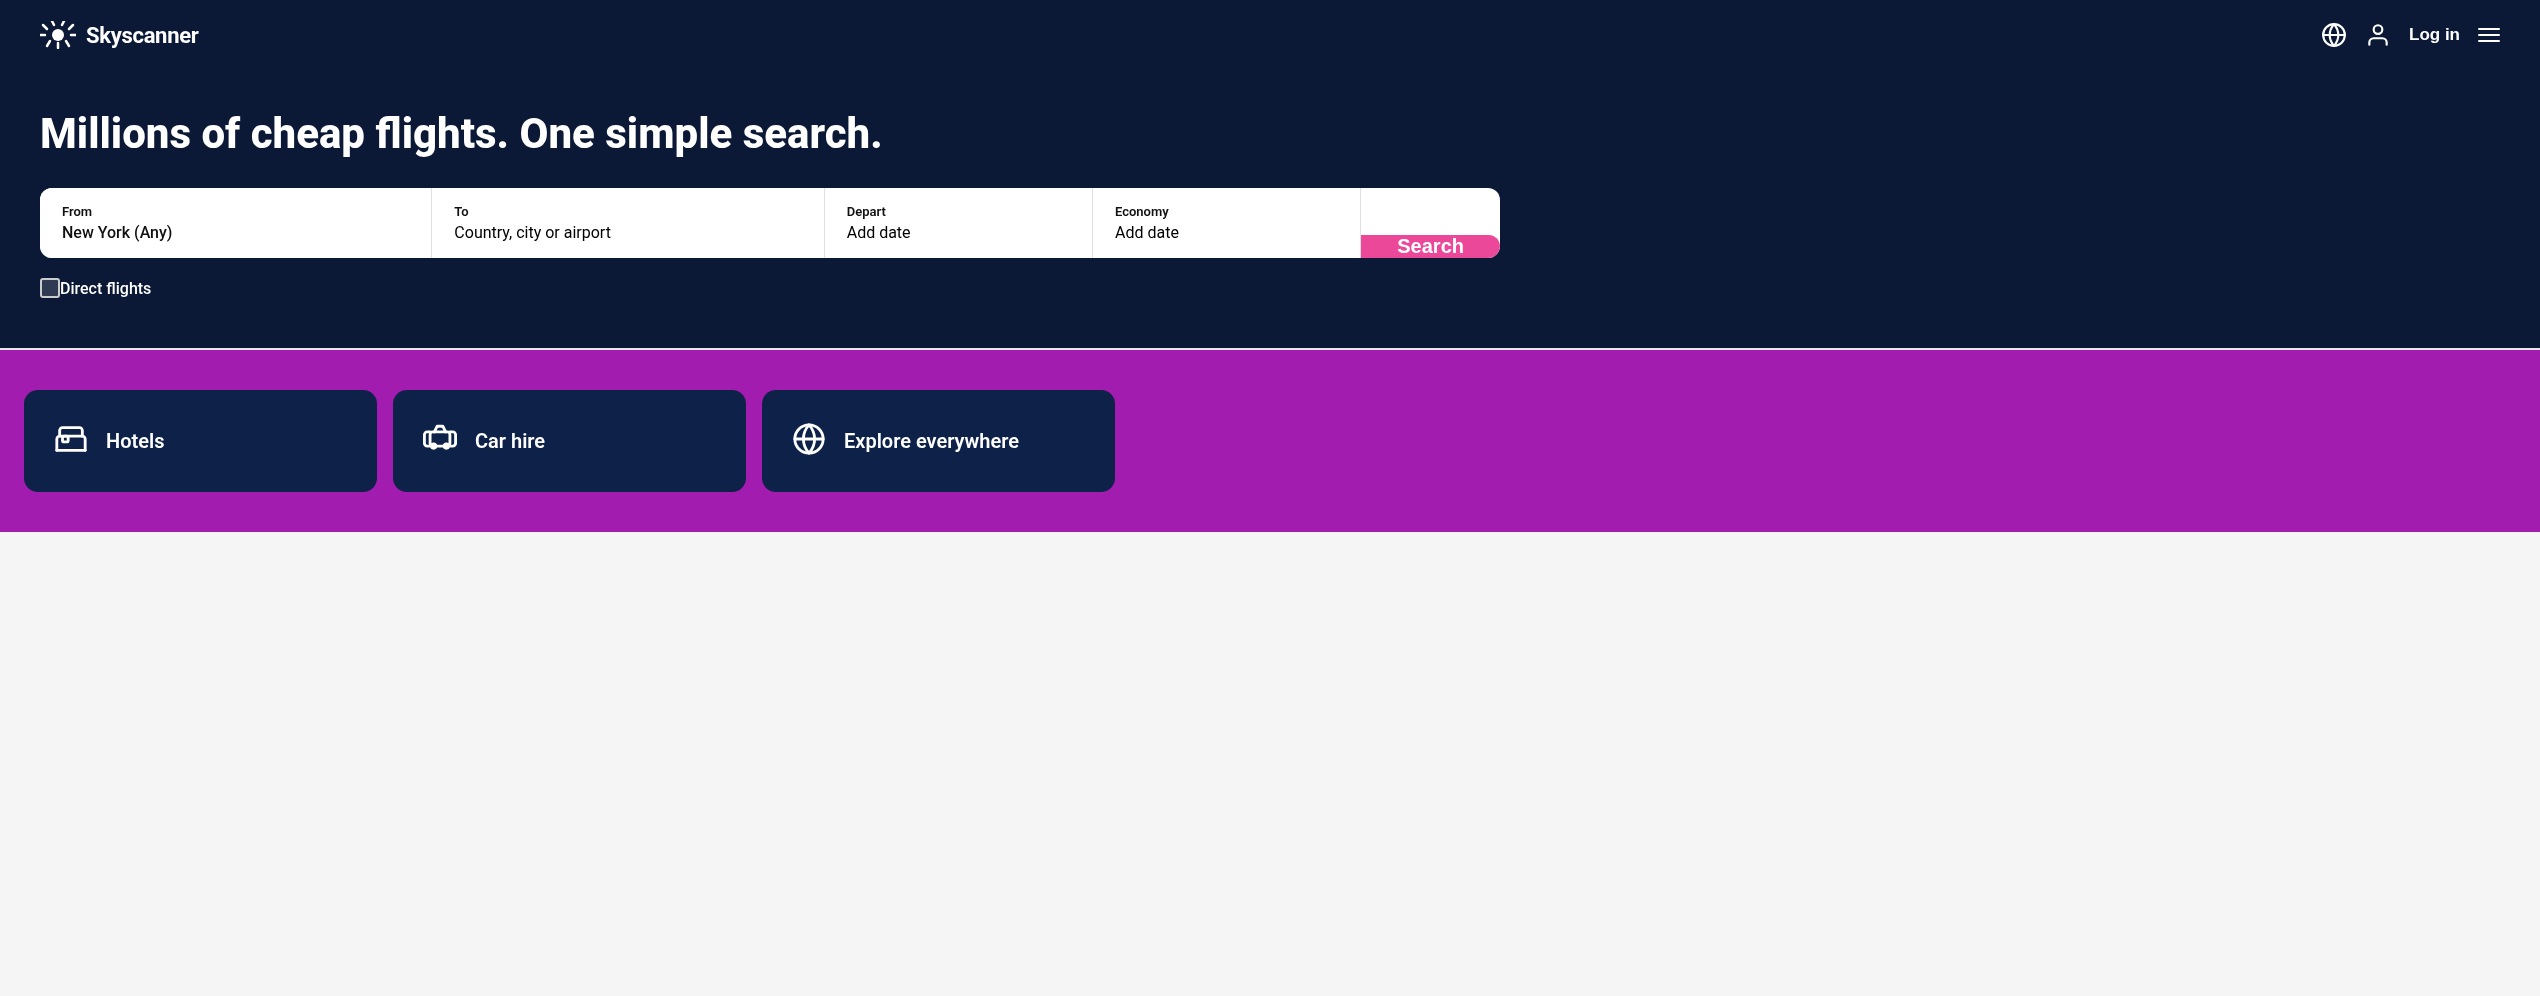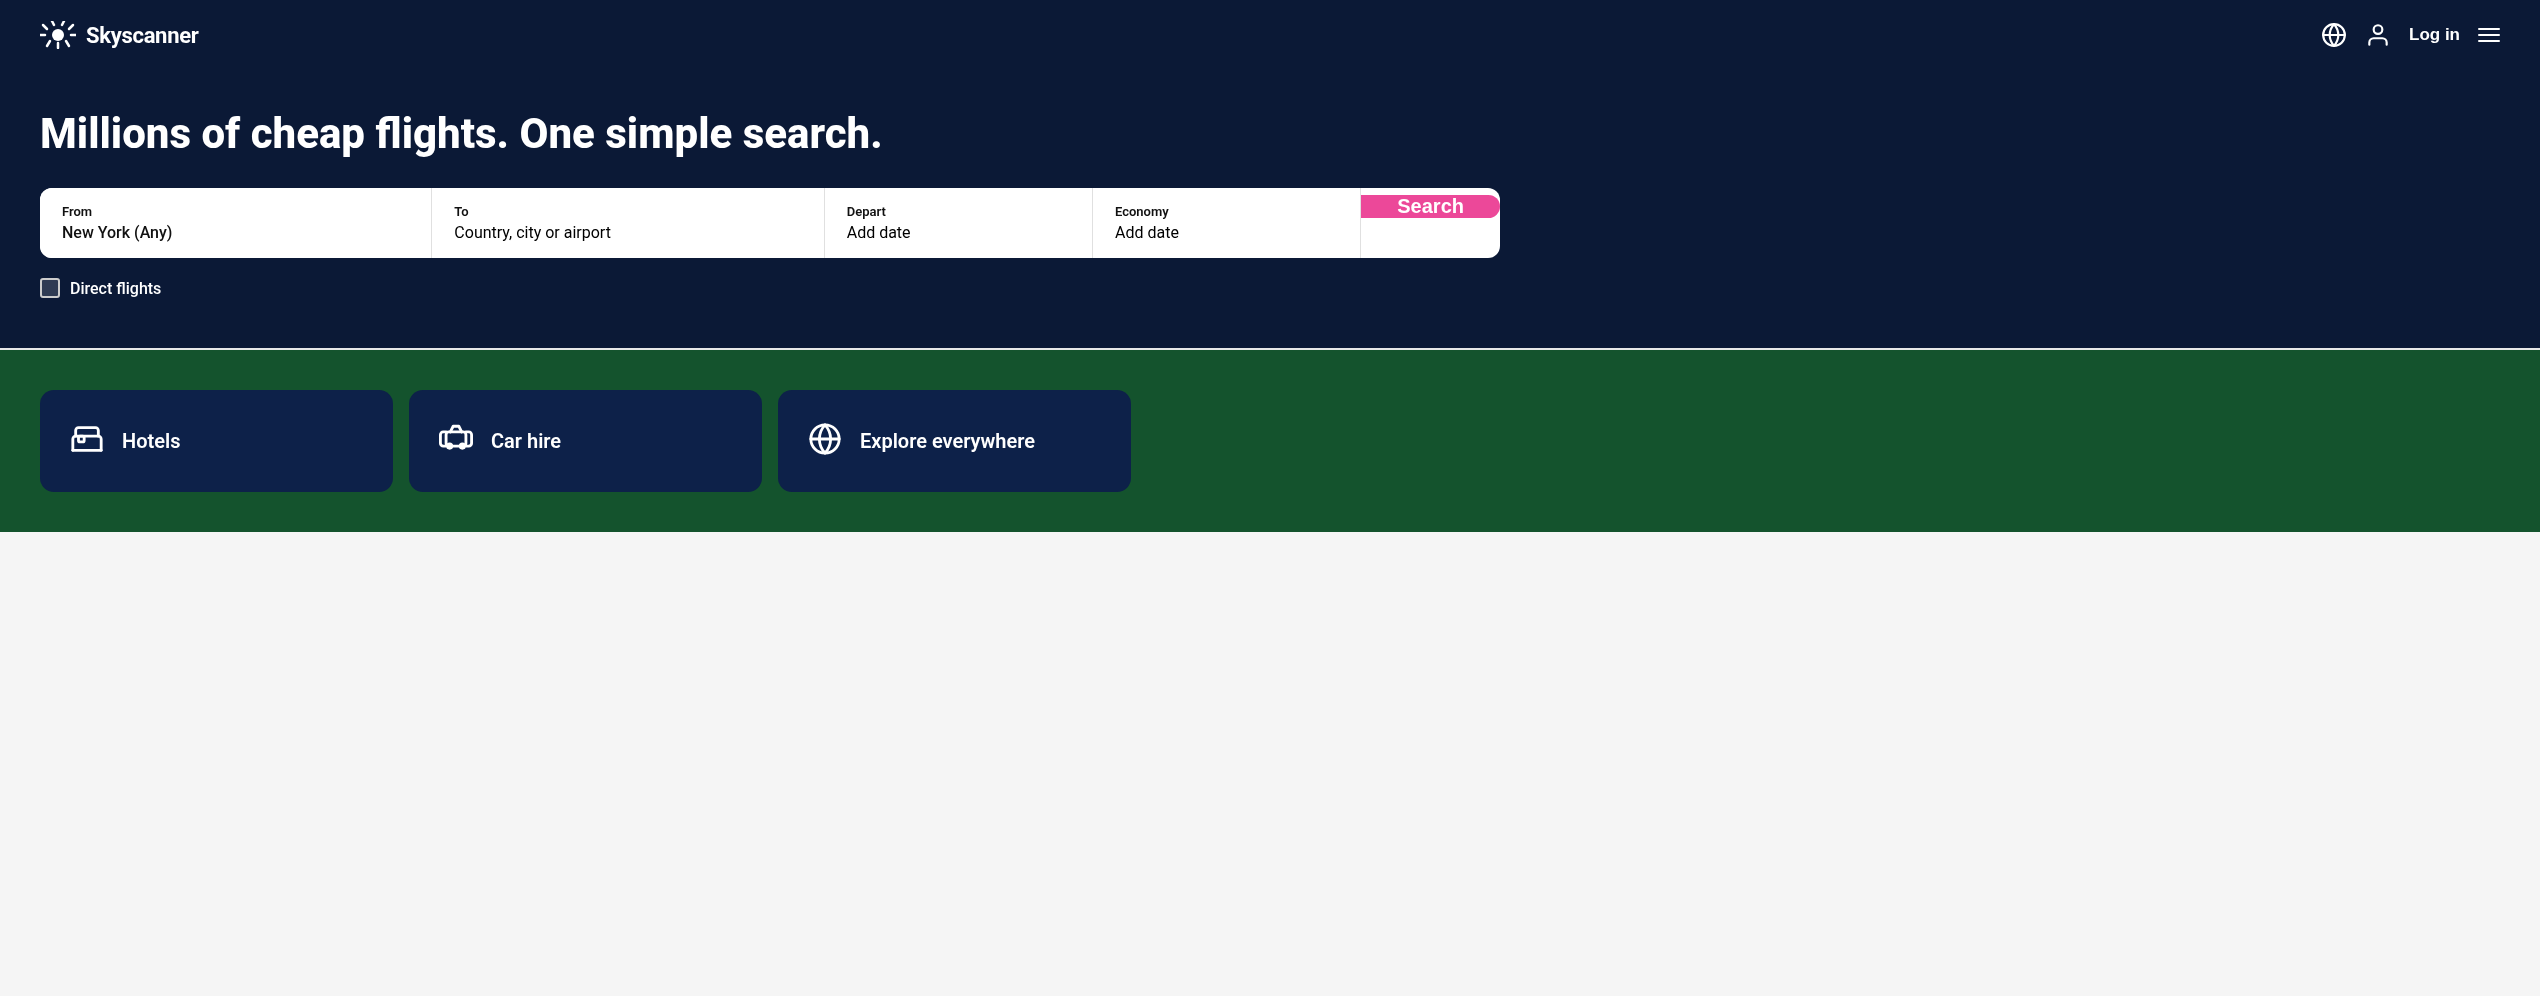--- a/index.html
+++ b/index.html
@@ -96,21 +96,21 @@
       font-size: 42px;
       font-weight: 800;
       color: white;
       margin-bottom: 30px;
       line-height: 1.15;
     }
 
     
     .search-bar {
       display: flex;
-      align-items: flex-start;
+      align-items: flex-end;
       background: white;
       border-radius: 12px;
       overflow: hidden;
       max-width: 1460px;
     }
 
     .search-field {
       flex: 1;
       padding: 16px 22px;
       border: none;
@@ -159,21 +159,21 @@
       border-radius: 0 12px 12px 0;
       min-width: 120px;
       white-space: nowrap;
       margin-top: 7px;
     }
 
     
     .direct-flights-row {
       display: flex;
       align-items: center;
-      gap: 10px;
+      gap: 0;
       margin-top: 20px;
     }
 
     .direct-checkbox {
       width: 20px;
       height: 20px;
       border: 2px solid #ccc;
       background: rgba(255,255,255,0.15);
       border-radius: 3px;
       cursor: pointer;
@@ -184,22 +184,22 @@
 
     .direct-label {
       color: white;
       font-size: 16px;
       font-weight: 500;
       cursor: pointer;
     }
 
     
     .cards-section {
-      background: #14532d;
-      padding: 40px 40px;
+      background: #a21caf;
+      padding: 40px 24px;
     }
 
     .cards-grid {
       display: grid;
       grid-template-columns: repeat(4, 1fr);
       gap: 16px;
       max-width: 1460px;
     }
 
     .card {

